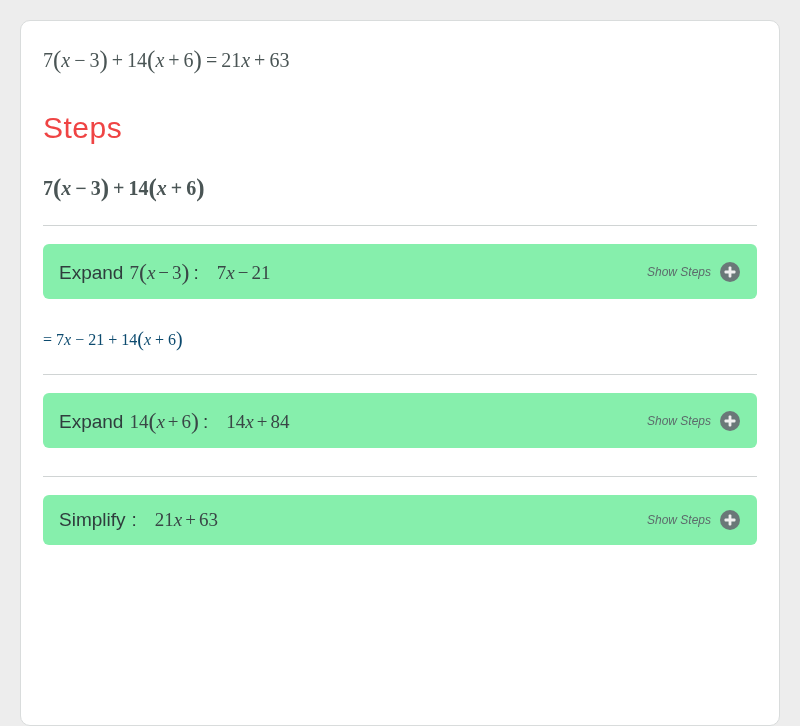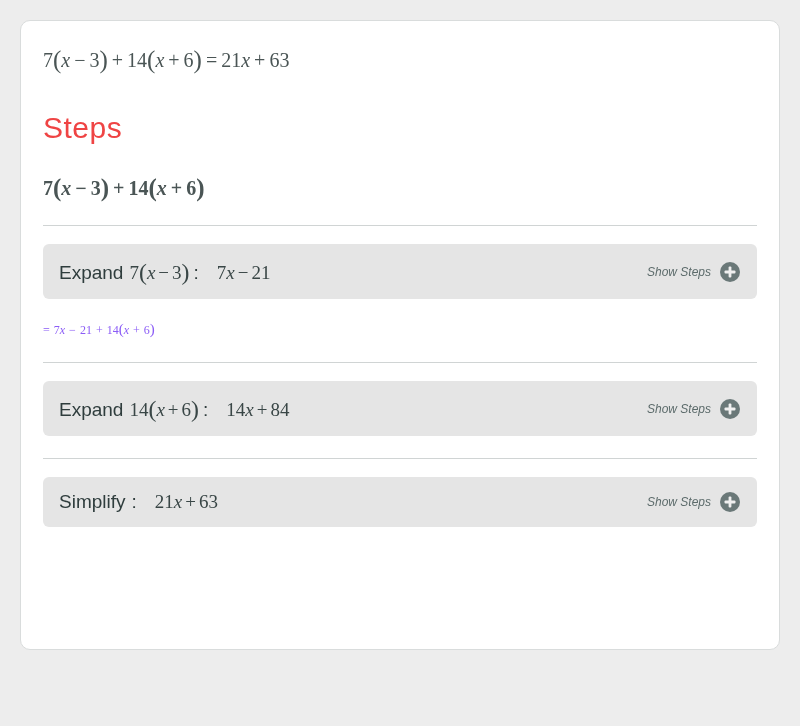--- a/index.html
+++ b/index.html
@@ -9,21 +9,21 @@
     width: 800px;
     height: 726px;
     padding: 20px;
     color: #3a4a4a;
   }
   .card {
     background: #ffffff;
     border: 1px solid #d9dcdc;
     border-radius: 10px;
     padding: 24px 22px 26px 22px;
-    height: 630px;
+    height: 706px;
   }
   .eqline {
     font-size: 20px;
     color: #4a5555;
     margin-bottom: 38px;
     white-space: nowrap;
   }
   .steps-title {
     font-size: 30px;
     font-weight: 400;
@@ -37,27 +37,27 @@
     margin: 0 0 24px 0;
     white-space: nowrap;
     font-weight: bold;
   }
   hr.sep {
     border: none;
     border-top: 1px solid #d0d4d4;
     margin: 0 0 18px 0;
   }
   .steprow {
-    background: #e5e5e5;
+    background: #86efac;
     border-radius: 6px;
     padding: 14px 16px;
     display: flex;
     align-items: center;
     justify-content: space-between;
-    margin-bottom: 22px;
+    margin-bottom: 28px;
   }
   .steprow .left {
     display: flex;
     align-items: baseline;
     gap: 4px;
     font-size: 19px;
     color: #394646;
     white-space: nowrap;
   }
   .steprow .left .action {
@@ -73,22 +73,22 @@
     font-style: italic;
     font-size: 12px;
     color: #5c6b6b;
     cursor: pointer;
   }
   .plus-icon {
     width: 22px; height: 22px; flex: 0 0 22px;
     display: inline-block;
   }
   .result-line {
-    font-size: 12px;
-    color: #8b5cf6;
+    font-size: 16px;
+    color: #0c4a6e;
     margin: 0 0 24px 0;
     white-space: nowrap;
   }
   .mi { font-style: italic; font-family: "Times New Roman", Georgia, serif; }
   .mn { font-family: "Times New Roman", Georgia, serif; }
   .mo { font-family: "Times New Roman", Georgia, serif; padding: 0 4px;}
   .lparen, .rparen {
     font-family: "Times New Roman", Georgia, serif;
     font-size: 1.25em;
     position: relative;

